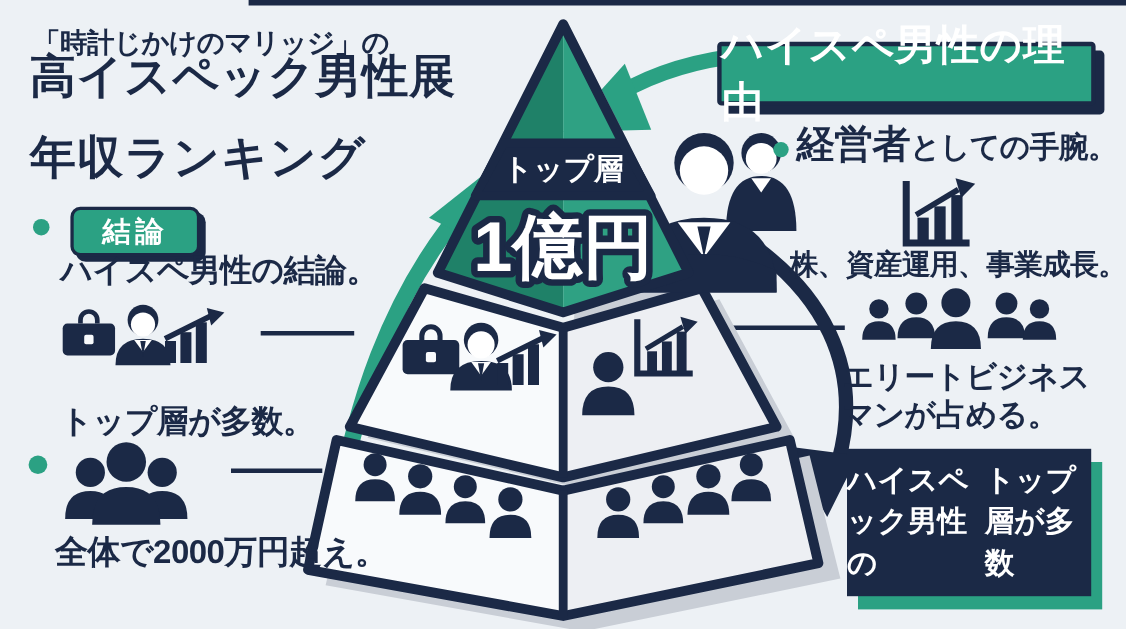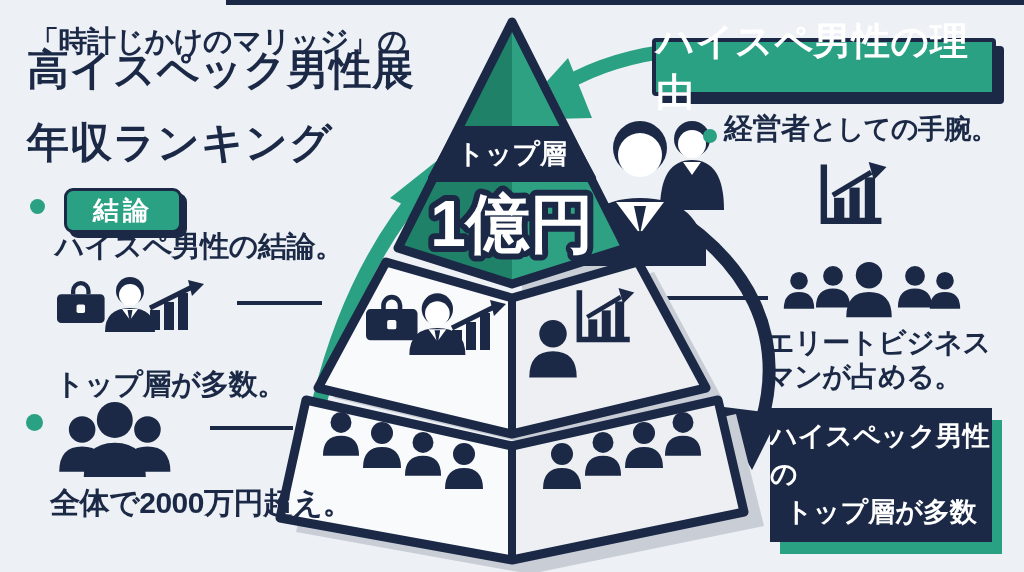--- a/index.html
+++ b/index.html
@@ -4,21 +4,21 @@
 <style>
   html,body{margin:0;padding:0;background:#dfe3e8;}
   .stage{
     position:relative;width:1024px;height:572px;overflow:hidden;
     background:#edf1f5;
     font-family:"Liberation Sans","DejaVu Sans",sans-serif;
     color:#1b2946;
   }
   .layer{position:absolute;left:0;top:0;}
   .txt{position:absolute;font-weight:800;white-space:nowrap;color:#1b2946;letter-spacing:-0.5px;line-height:1.1;}
-  .title1{left:30px;top:26px;font-size:29px;font-family:Liberation Serif, serif;}
+  .title1{left:30px;top:26px;font-size:25px;font-family:Liberation Serif, serif;}
   .title2{left:27px;top:47px;font-size:42px;letter-spacing:0.5px;}
   .title3{left:27px;top:120px;font-size:42px;letter-spacing:1px;}
   .badge-conclusion{
     position:absolute;left:64px;top:188px;
     background:#2ba183;color:#fff;font-weight:700;font-size:26px;
     border:3px solid #1b2946;border-radius:9px;
     padding:2px 26px;box-shadow:5px 5px 0 #1b2946;letter-spacing:4px;
   }
   .lead{left:55px;top:231px;font-size:29px;}
   .p1l1{left:55px;top:335px;font-size:29px;}
@@ -29,28 +29,28 @@
   .b2{left:26px;top:414px;width:17px;height:17px;}
   .b3{left:703px;top:129px;width:14px;height:14px;}
   .reason-box{
     position:absolute;left:652px;top:38px;width:336px;height:50px;
     background:#2ba183;border:4px solid #1b2946;border-radius:4px;
     box-shadow:8px 8px 0 #1b2946;
     display:flex;align-items:center;justify-content:center;
     color:#fff;font-weight:800;font-size:38px;letter-spacing:0.5px;
   }
   .r1{left:724px;top:113px;font-size:27px;}
-  .r1 .em{font-size:29px;}
+  .r1 .em{font-size:35px;}
   .r1sub{left:718px;top:226px;font-size:26px;}
   .r2l1{left:766px;top:328px;font-size:28px;}
   .r2l2{left:766px;top:362px;font-size:28px;}
   .result-box{
     position:absolute;left:770px;top:408px;width:222px;height:134px;
     background:#1b2946;box-shadow:10px 12px 0 #2ba183;
-    display:flex;flex-direction:column;align-items:center;justify-content:center;
+    display:flex;flex-direction:row;align-items:center;justify-content:center;
     color:#fff;font-weight:800;font-size:27px;line-height:1.4;letter-spacing:0;
   }
 </style>
 </head>
 <body>
 
 <div class="stage">
 
   <svg class="layer" width="1024" height="572" viewBox="0 0 1024 572">
     <defs>
@@ -205,20 +205,21 @@
   <div class="txt lead">ハイスペ男性の結論。</div>
   <div class="txt p1l2">トップ層が多数。</div>
   <span class="bullet b2"></span>
   <div class="txt p2">全体で2000万円超え。</div>
 
   <div class="reason-box">
     <span>ハイスペ男性の理由</span>
   </div>
   <span class="bullet b3"></span>
   <div class="txt r1"><span class="em">経営者</span><span>としての手腕。</span></div>
+  <div class="txt r1sub">株、資産運用、事業成長。</div>
   <div class="txt r2l1">エリートビジネス</div>
   <div class="txt r2l2">マンが占める。</div>
 
   <div class="result-box">
     <span>ハイスペック男性の</span>
     <span>トップ層が多数</span>
   </div>
 
 </div>
 

